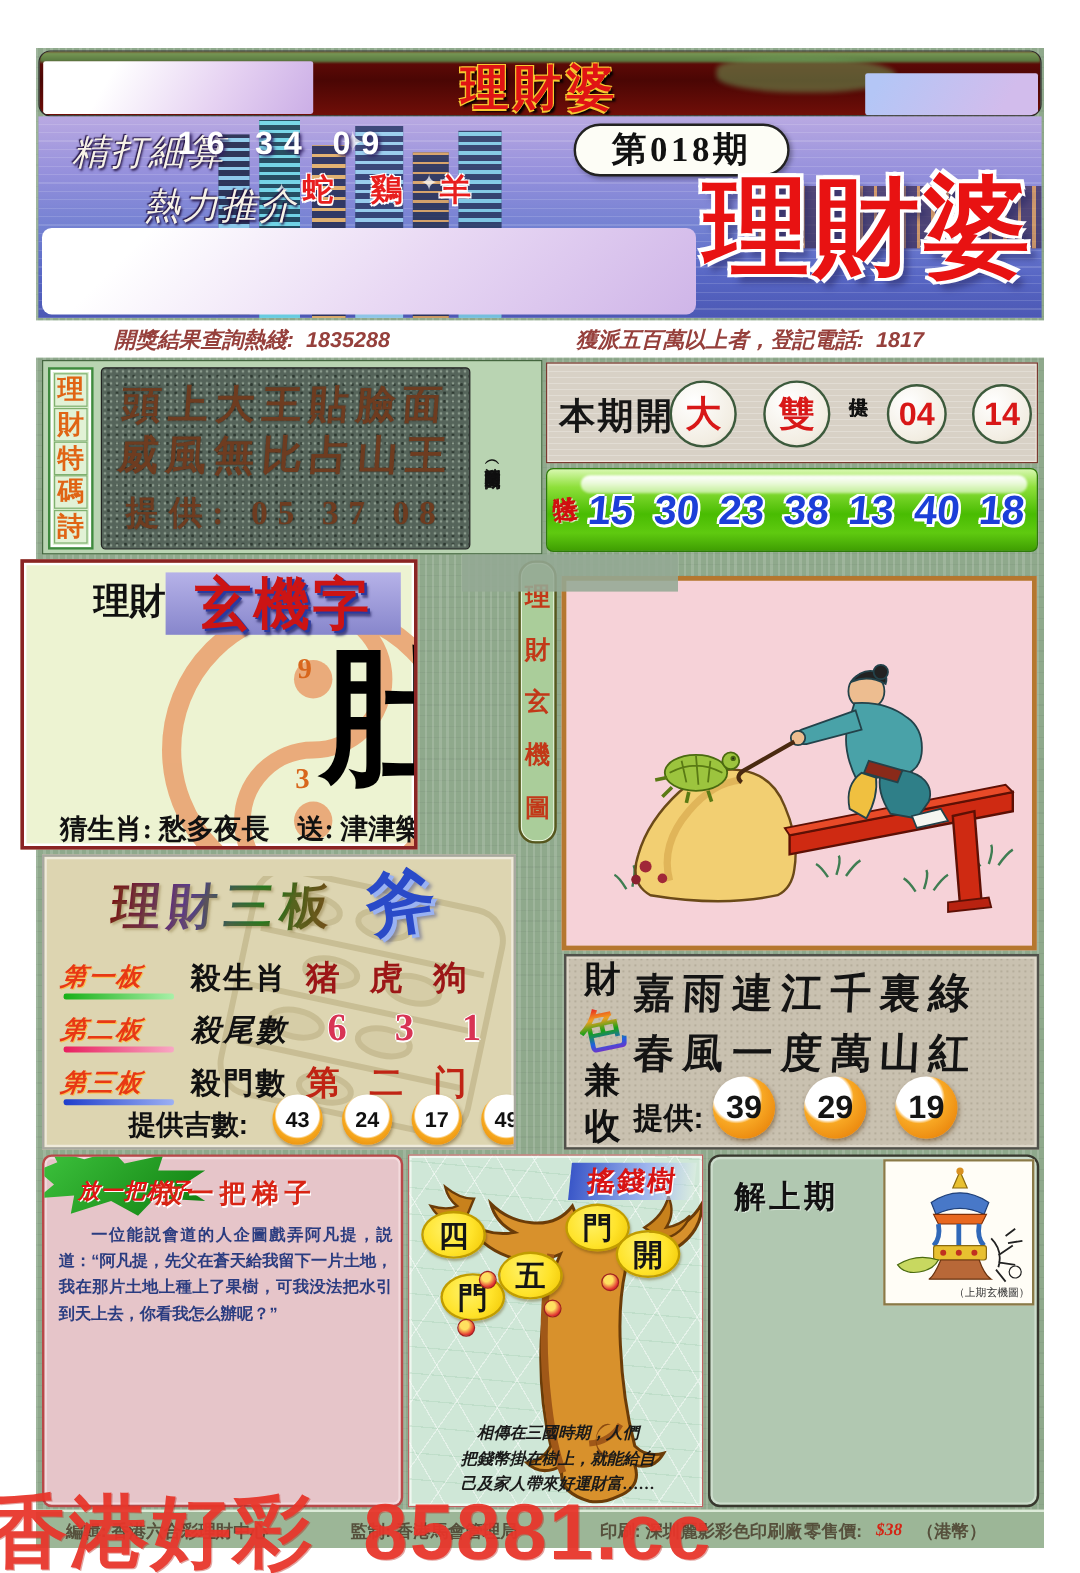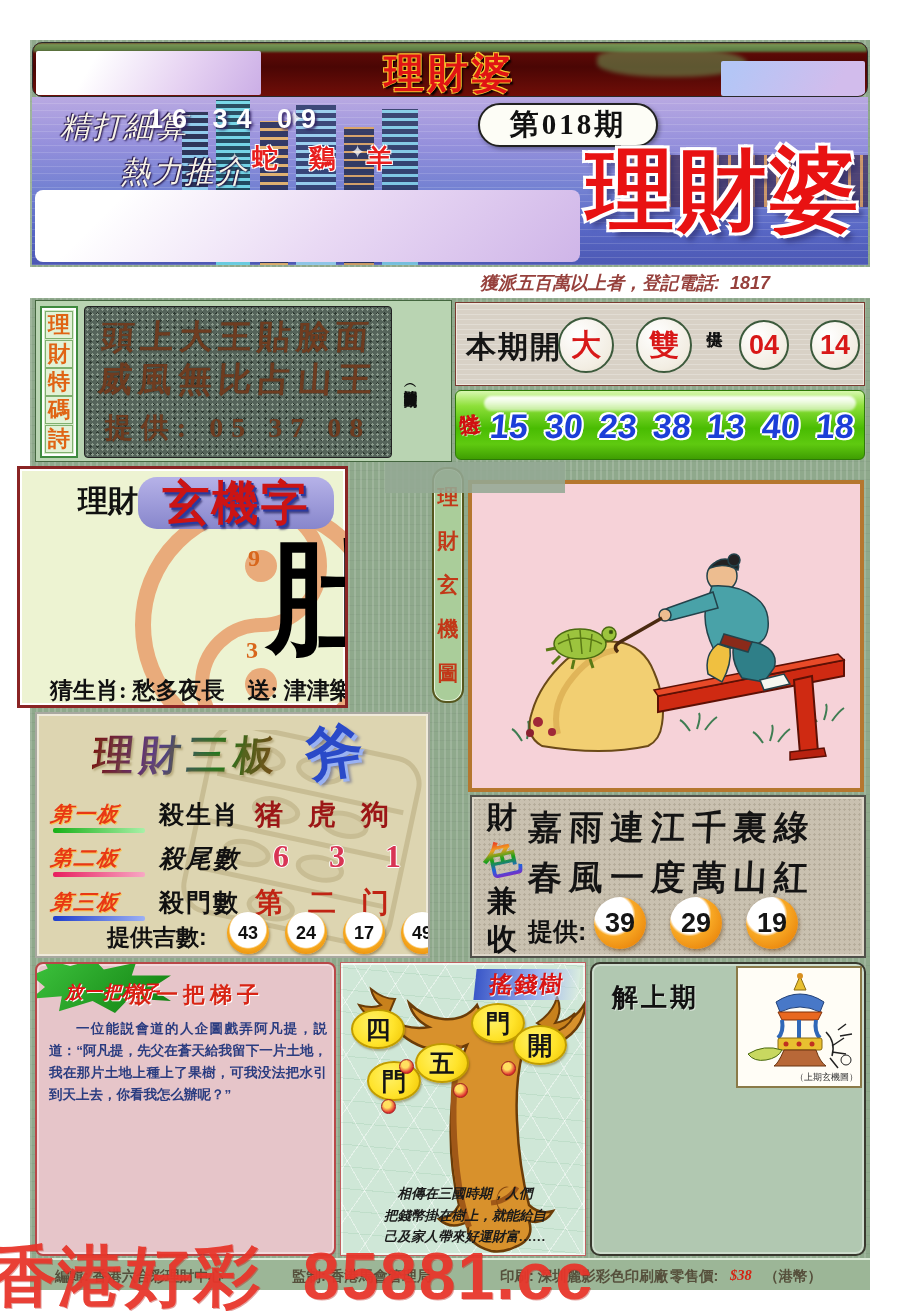--- a/index.html
+++ b/index.html
@@ -102,21 +102,21 @@
   .special-nums span { font-size:34px; font-weight:900; color:#1c3ed8; transform:skewX(-5deg);
     text-shadow:-2px 0 #fff, 2px 0 #fff, 0 -2px #fff, 0 2px #fff, 2px 2px 0 #fff, -2px -2px 0 #fff; }
 
   
   .word-panel { left:17px; top:466px; width:331px; height:242px; background:#edf3d2; border:3px solid #8a2424;
     box-shadow:inset 0 0 0 2px #ffffff; overflow:hidden; }
   .yinyang { position:absolute; right:-46px; top:26px; opacity:.9; }
   .word-hdr-prefix { position:absolute; left:58px; top:12px; font-family:"Liberation Serif", serif;
     font-size:30px; font-weight:900; color:#111; }
   .word-hdr-strip { position:absolute; left:118px; top:8px; width:196px; height:52px;
-    background:linear-gradient(180deg,#b6b2e8 0%, #8786cc 100%); display:flex; align-items:center; justify-content:center;border-radius:19px; }
+    background:linear-gradient(180deg,#b6b2e8 0%, #8786cc 100%); display:flex; align-items:center; justify-content:center; }
   .word-hdr-title { font-family:"Liberation Serif", serif; font-size:47px; font-weight:900; color:#cc1414;
     letter-spacing:2px; text-shadow:2px 2px 0 #2a3aa0, 3px 4px 2px rgba(20,20,80,.6); }
   .word-poem { position:absolute; left:18px; top:72px; }
   .word-poem div { font-family:"Liberation Serif", serif; font-size:28px; font-weight:900; color:#161616;
     letter-spacing:3px; line-height:39px; }
   .word-big { position:absolute; left:247px; top:62px; font-family:"Liberation Serif", serif;
     font-size:122px; font-weight:900; color:#000; line-height:1.1; }
   .word-corner { position:absolute; font-size:24px; font-weight:900; color:#d8661c; font-family:"Liberation Serif", serif; }
   .word-foot { position:absolute; left:30px; top:206px; font-family:"Liberation Serif", serif;
     font-size:23px; font-weight:900; color:#111; white-space:pre; }
@@ -265,20 +265,21 @@
     <span class="slogan1-label abs" style="left:28px;top:10px;">精打細算</span>
     <span class="slogan1-nums abs" style="left:116px;top:7px;text-align:right;">16 34 09</span>
     <span class="slogan2-label abs" style="left:88px;top:55px;">熱力推介</span>
     <span class="zodiac abs" style="left:220px;top:44px;">蛇 鷄 羊</span>
     <div class="issue-pill">第018期</div>
     <div class="big-title">理財婆</div>
     <div class="lavender-box"></div>
   </div>
 
   <div class="abs hotline">
+    <span style="left:65px;">開獎結果查詢熱綫:  1835288</span>
     <span style="left:450px;">獲派五百萬以上者，登記電話:  1817</span>
   </div>
 
   <div class="abs scratch-panel">
     <div class="scratch-label">
       <span>理</span>
       <span>財</span>
       <span>特</span>
       <span>碼</span>
       <span>詩</span>

